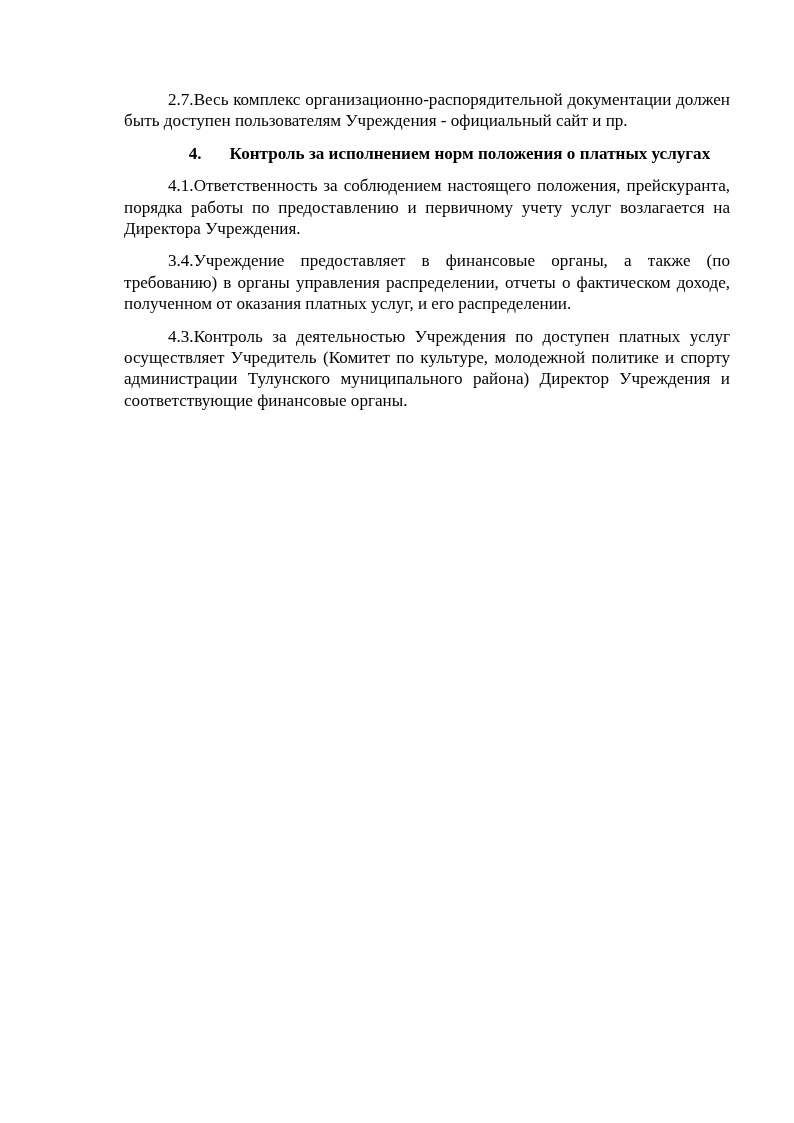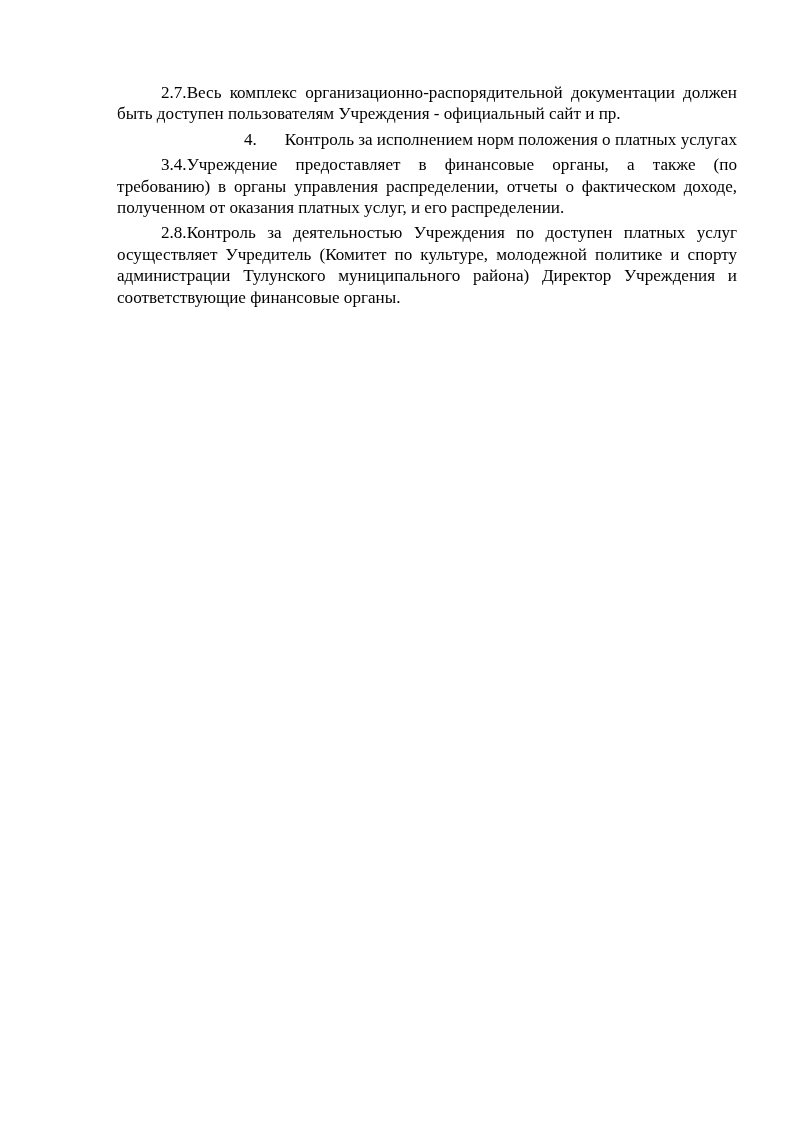--- a/index.html
+++ b/index.html
@@ -21,49 +21,50 @@
     top: 78px;
     width: 628px;
   }
   .para {
     font-family: "Liberation Serif", "DejaVu Serif", serif;
     font-size: 17.1px;
     line-height: 21.4px;
     color: #000000;
     text-align: justify;
     text-justify: inter-word;
-    margin: 4px;
+    margin: 11px;
     text-indent: 44px;
     -webkit-hyphens: none;
     hyphens: none;
     word-spacing: 0px;
   }
   .para.heading {
-    font-weight: normal;
+    font-weight: bold;
     text-indent: 45px;
-    text-align: right;
+    text-align: center;
   }
   .heading .tabgap {
     display: inline-block;
     width: 28px;
   }
   .num {
     white-space: nowrap;
   }
 </style>
 </head>
 <body>
 
 <div class="page">
   <div class="text-block">
 
     <p class="para"><span class="num">2.7.</span><span>Весь комплекс организационно-распорядительной документации должен быть доступен пользователям Учреждения - официальный сайт и пр.</span></p>
 
 
     <p class="para heading"><span class="num">4.</span><span class="tabgap"></span><span>Контроль за исполнением норм положения о платных услугах</span></p>
 
+    <p class="para"><span class="num">4.1.</span><span>Ответственность за соблюдением настоящего положения, прейскуранта, порядка работы по предоставлению и первичному учету услуг возлагается на Директора Учреждения.</span></p>
 
     <p class="para"><span class="num">3.4.</span><span>Учреждение предоставляет в финансовые органы, а также (по требованию) в органы управления распределении, отчеты о фактическом доходе, полученном от оказания платных услуг, и его распределении.</span></p>
 
-    <p class="para"><span class="num">2.8.</span><span>Контроль за деятельностью Учреждения по доступен платных услуг осуществляет Учредитель (Комитет по культуре, молодежной политике и спорту администрации Тулунского муниципального района) Директор Учреждения и соответствующие финансовые органы.</span></p>
+    <p class="para"><span class="num">4.3.</span><span>Контроль за деятельностью Учреждения по доступен платных услуг осуществляет Учредитель (Комитет по культуре, молодежной политике и спорту администрации Тулунского муниципального района) Директор Учреждения и соответствующие финансовые органы.</span></p>
 
   </div>
 </div>
 
 </body></html>

